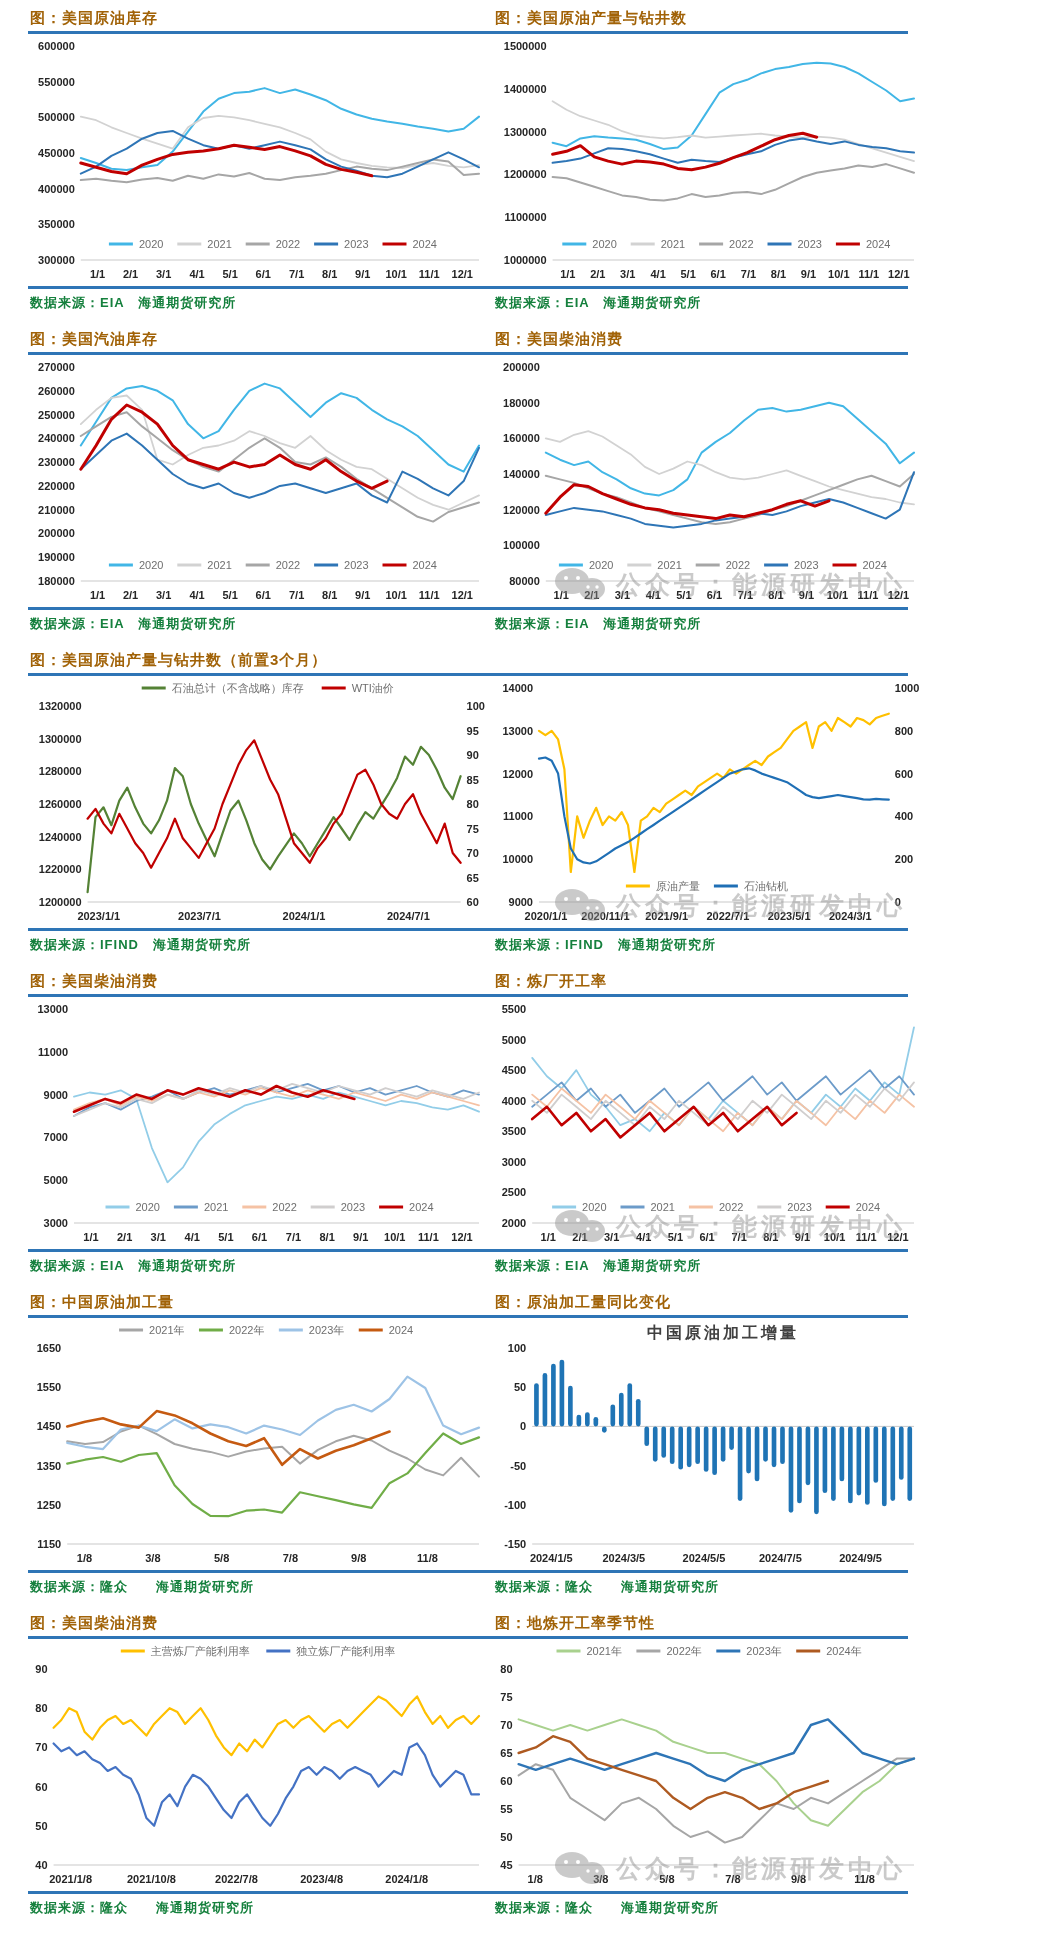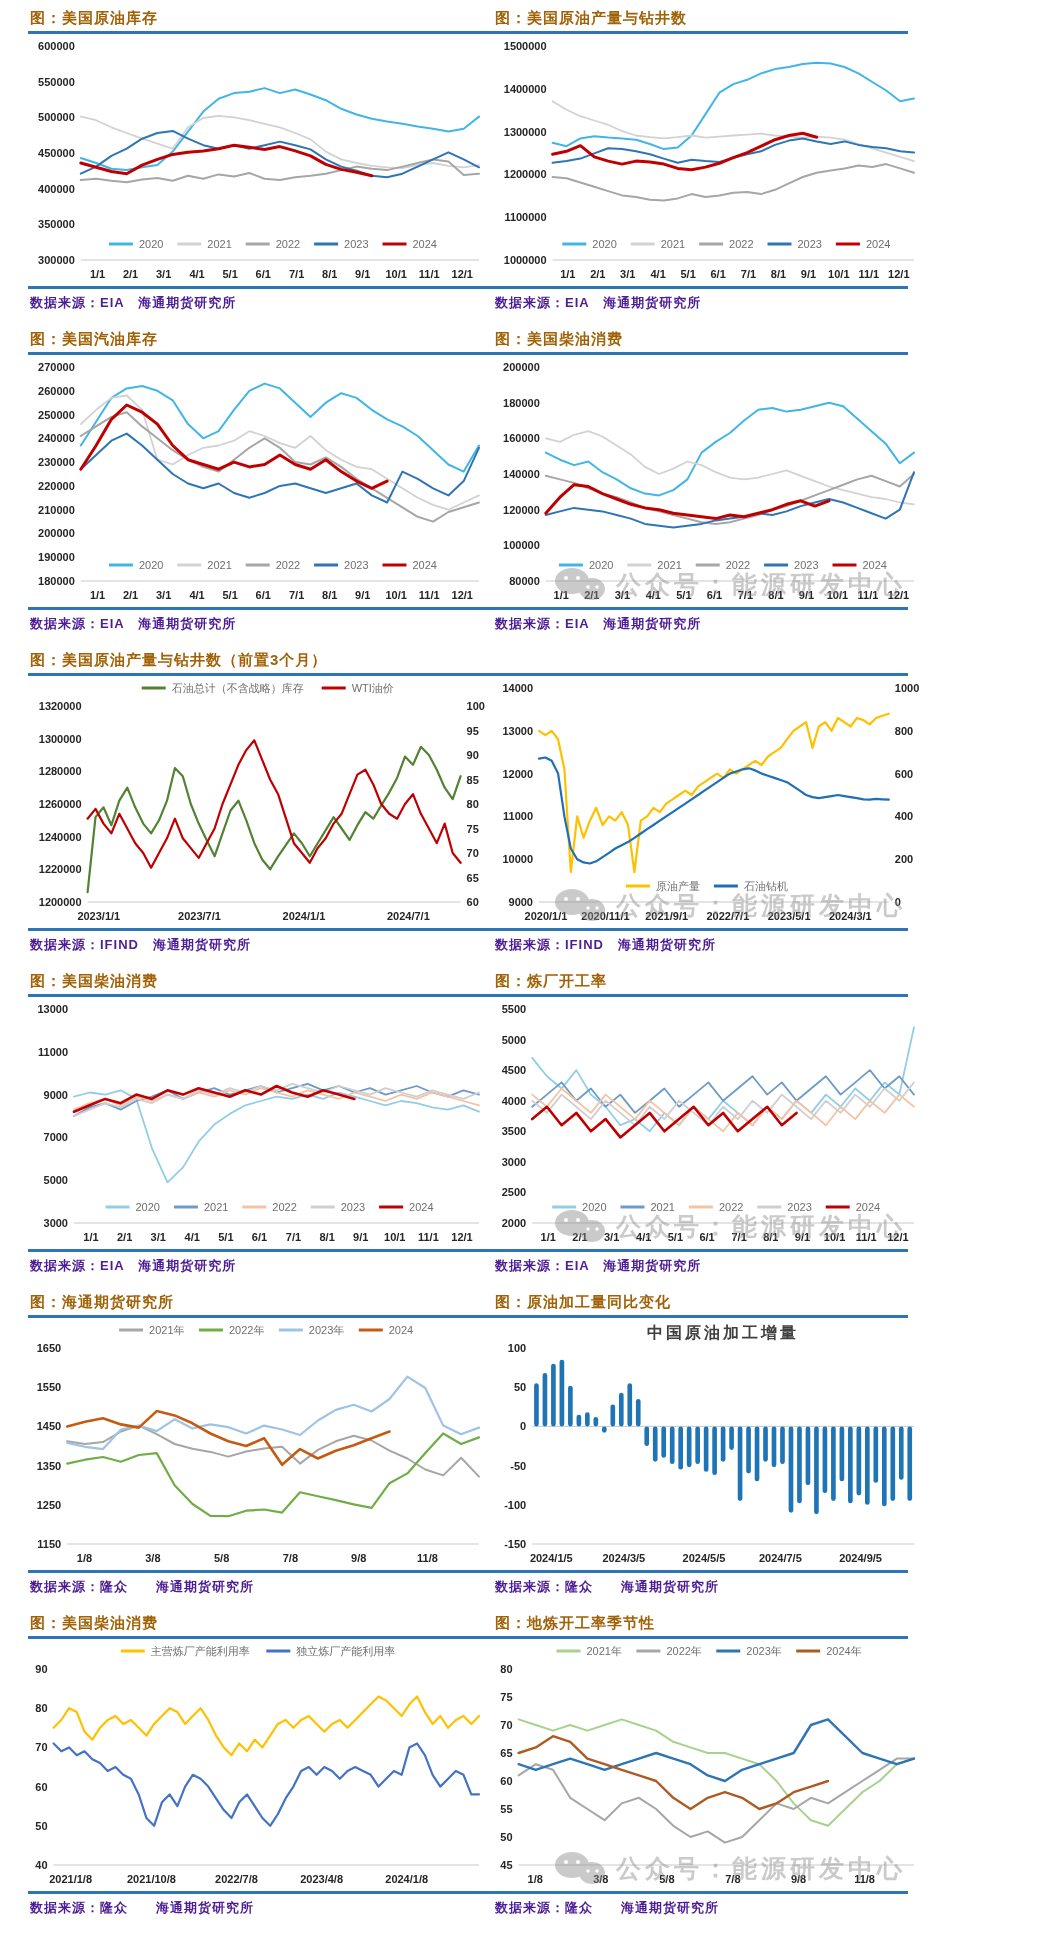--- a/index.html
+++ b/index.html
@@ -4,21 +4,21 @@
 <style>
   html,body{margin:0;padding:0;background:#ffffff;}
   body{width:1060px;height:1944px;font-family:"Liberation Sans",sans-serif;overflow:hidden;}
   .report{padding:6px 0 0 28px;width:880px;}
   .row{margin-bottom:11px;}
   .titlebar{display:grid;grid-template-columns:465px 435px;border-bottom:3px solid #2E75B6;}
   .cell-title{font-size:15px;font-weight:bold;color:#a16207;padding:3px 0 3px 2px;letter-spacing:1px;}
   .chartsrow{display:grid;grid-template-columns:465px 435px;}
   .chart{position:relative;height:252px;}
   .sourcebar{display:grid;grid-template-columns:465px 435px;border-top:3px solid #2E75B6;}
-  .cell-source{font-size:13px;font-weight:bold;color:#4c1d95;padding:5px 0 4px 2px;letter-spacing:1px;}
+  .cell-source{font-size:13px;font-weight:bold;color:#15803d;padding:5px 0 4px 2px;letter-spacing:1px;}
   .watermark{position:absolute;left:61px;bottom:6px;display:flex;align-items:center;gap:10px;opacity:.45;pointer-events:none;white-space:nowrap;overflow:hidden;width:370px;}
   .wm-text{font-size:25px;color:#8c8c8c;letter-spacing:4px;font-weight:bold;}
   svg text{font-family:"Liberation Sans",sans-serif;}
 </style>
 </head>
 <body>
 
 <div class="report">
 
   <div class="row">
@@ -383,21 +383,21 @@
           </svg></div>
     </div>
     <div class="sourcebar">
       <div class="cell-source">数据来源：EIA　海通期货研究所</div>
       <div class="cell-source">数据来源：EIA　海通期货研究所</div>
     </div>
   </div>
 
   <div class="row">
     <div class="titlebar">
-      <div class="cell-title">图：海通期货研究所</div>
+      <div class="cell-title">图：中国原油加工量</div>
       <div class="cell-title">图：原油加工量同比变化</div>
     </div>
     <div class="chartsrow">
       <div class="chart"><svg width="465" height="252">
             <text x="33.2" y="230" text-anchor="end" font-size="11" font-weight="600" fill="#262626">1150</text>
             <text x="33.2" y="190.8" text-anchor="end" font-size="11" font-weight="600" fill="#262626">1250</text>
             <text x="33.2" y="151.6" text-anchor="end" font-size="11" font-weight="600" fill="#262626">1350</text>
             <text x="33.2" y="112.4" text-anchor="end" font-size="11" font-weight="600" fill="#262626">1450</text>
             <text x="33.2" y="73.19999999999999" text-anchor="end" font-size="11" font-weight="600" fill="#262626">1550</text>
             <text x="33.2" y="34" text-anchor="end" font-size="11" font-weight="600" fill="#262626">1650</text>

